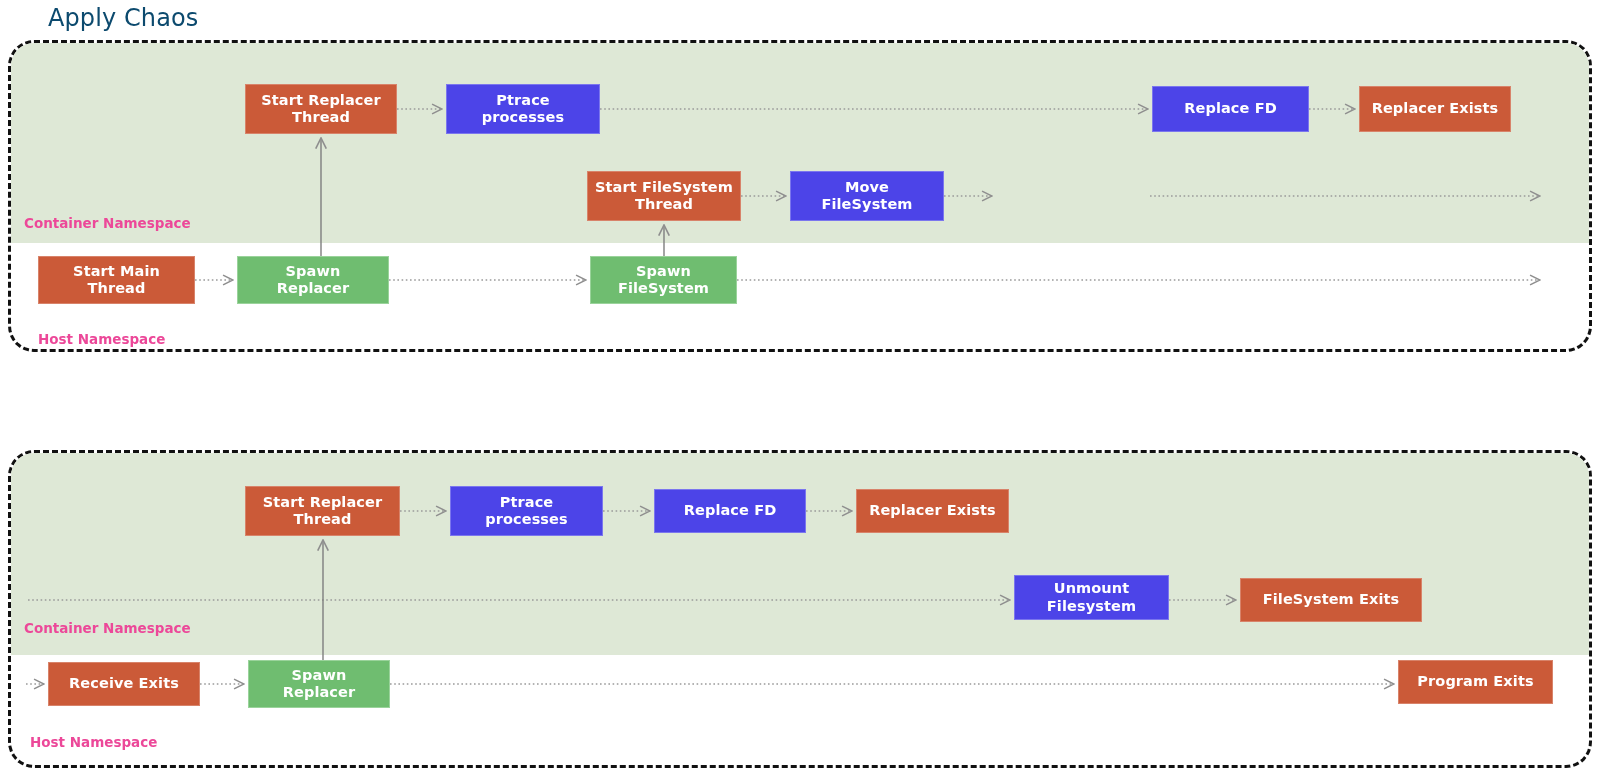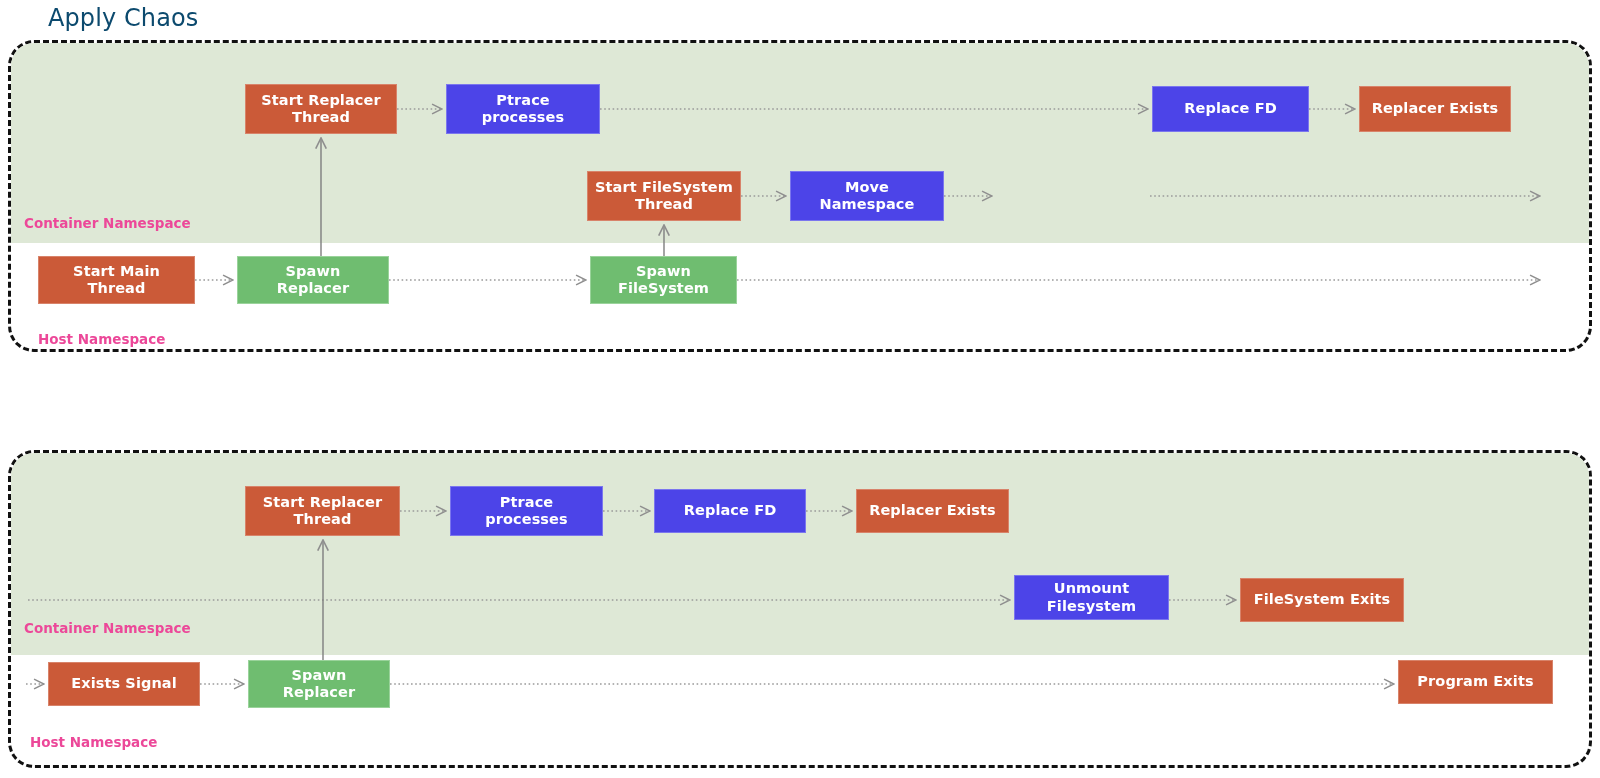--- a/index.html
+++ b/index.html
@@ -104,21 +104,21 @@
   </div>
   <div class="node orange" style="left:1359px; top:86px; width:152px; height:46px;">
     <span style="white-space:pre-line">Replacer Exists</span>
   </div>
   <div class="node orange" style="left:587px; top:171px; width:154px; height:50px;">
     <span style="white-space:pre-line">Start FileSystem
 Thread</span>
   </div>
   <div class="node blue" style="left:790px; top:171px; width:154px; height:50px;">
     <span style="white-space:pre-line">Move
-Namespace</span>
+FileSystem</span>
   </div>
   <div class="node orange" style="left:38px; top:256px; width:157px; height:48px;">
     <span style="white-space:pre-line">Start Main
 Thread</span>
   </div>
   <div class="node green" style="left:237px; top:256px; width:152px; height:48px;">
     <span style="white-space:pre-line">Spawn
 Replacer</span>
   </div>
   <div class="node green" style="left:590px; top:256px; width:147px; height:48px;">
@@ -144,25 +144,25 @@
   <div class="node blue" style="left:654px; top:489px; width:152px; height:44px;">
     <span style="white-space:pre-line">Replace FD</span>
   </div>
   <div class="node orange" style="left:856px; top:489px; width:153px; height:44px;">
     <span style="white-space:pre-line">Replacer Exists</span>
   </div>
   <div class="node blue" style="left:1014px; top:575px; width:155px; height:45px;">
     <span style="white-space:pre-line">Unmount
 Filesystem</span>
   </div>
-  <div class="node orange" style="left:1240px; top:578px; width:164px; height:44px;">
+  <div class="node orange" style="left:1240px; top:578px; width:182px; height:44px;">
     <span style="white-space:pre-line">FileSystem Exits</span>
   </div>
   <div class="node orange" style="left:48px; top:662px; width:152px; height:44px;">
-    <span style="white-space:pre-line">Exists Signal</span>
+    <span style="white-space:pre-line">Receive Exits</span>
   </div>
   <div class="node green" style="left:248px; top:660px; width:142px; height:48px;">
     <span style="white-space:pre-line">Spawn
 Replacer</span>
   </div>
   <div class="node orange" style="left:1398px; top:660px; width:155px; height:44px;text-align:center;">
     <span style="white-space:pre-line">Program Exits</span>
   </div>
 
   <svg class="svg-layer" viewBox="0 0 1600 778" xmlns="http://www.w3.org/2000/svg">

